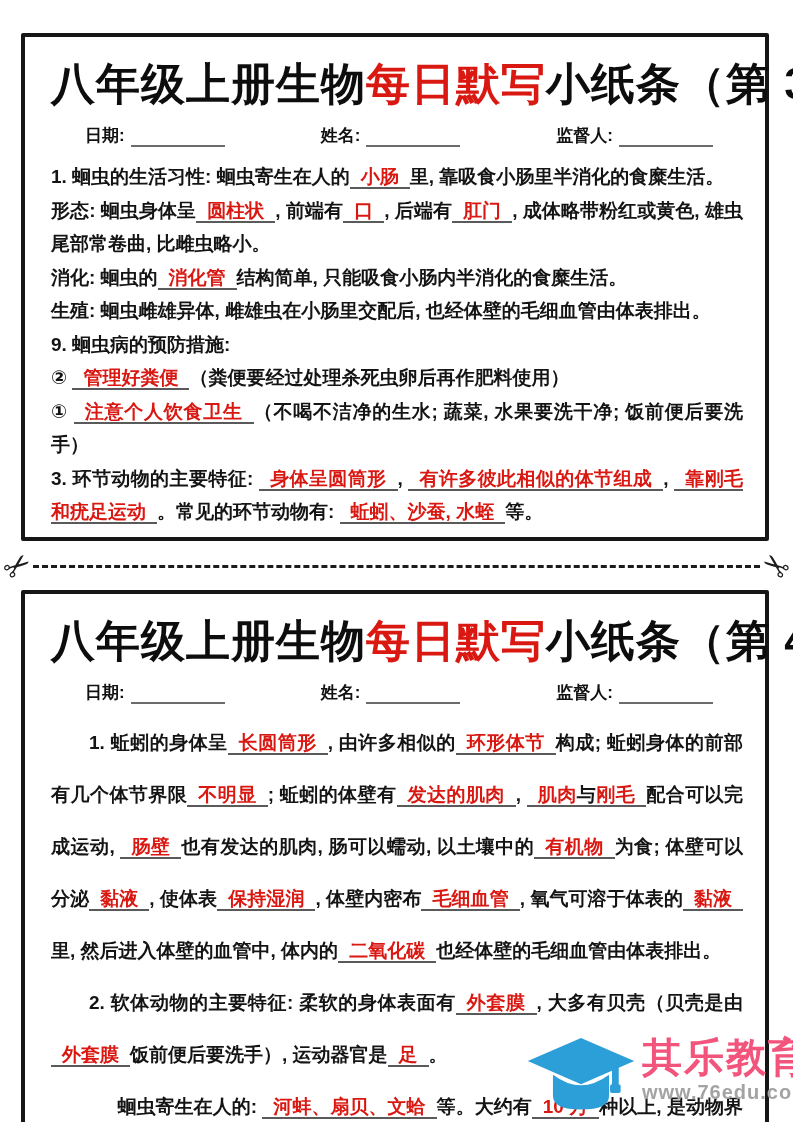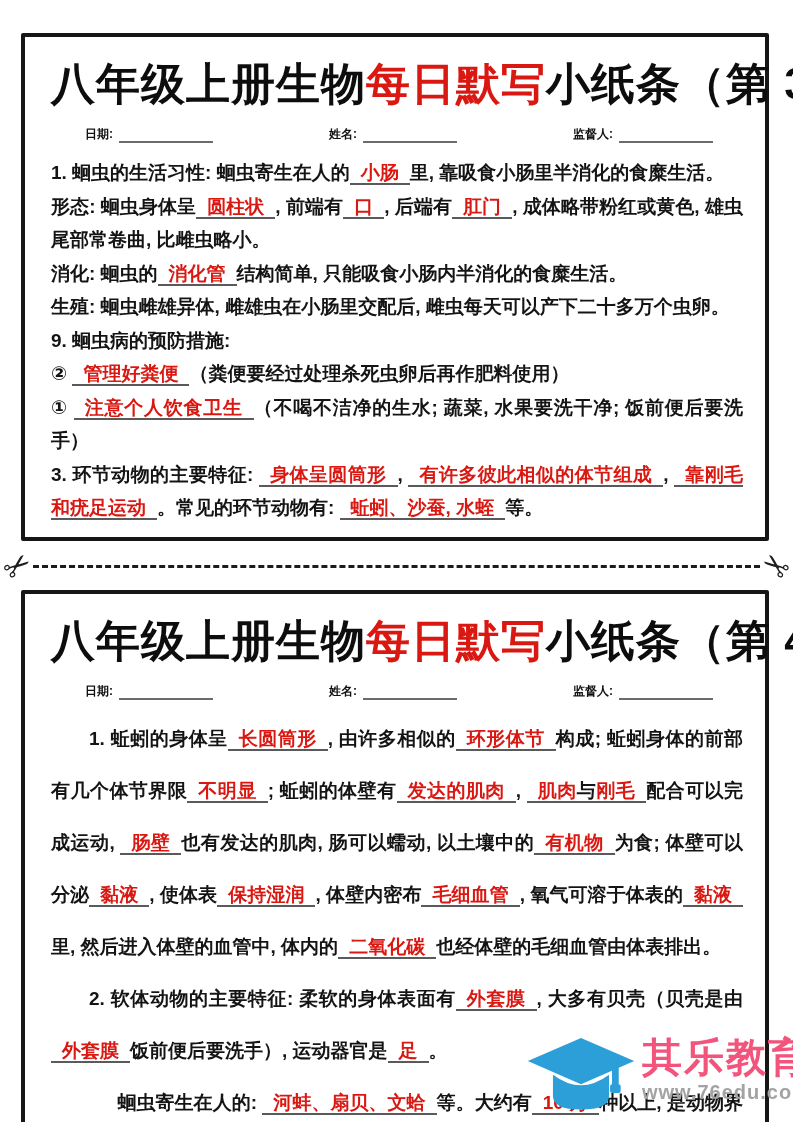--- a/index.html
+++ b/index.html
@@ -18,21 +18,21 @@
 
   .title {
     margin:8px 0 2px 0; text-align:center;
     font-size:44px; font-weight:900; letter-spacing:1px; color:#0d0d0d;
     white-space:nowrap;
   }
   .title .red { color:var(--red); }
 
   .meta {
     display:flex; justify-content:space-between; align-items:center;
-    padding:8px 30px 0 34px; font-size:12px; font-weight:bold;gap:48px;
+    padding:8px 30px 0 34px; font-size:17px; font-weight:bold;gap:48px;
   }
   .meta-item { display:flex; align-items:flex-end; }
   .meta-line {
     display:inline-block; width:94px; height:17px;
     border-bottom:2px solid #6b6b6b; margin-left:6px;
   }
 
   .body {
     margin-top:13px; font-size:19px; font-weight:bold;
     text-align:justify; color:#141414;
@@ -95,21 +95,21 @@
         </span>
       <span class="meta-item">
           <span>监督人:</span>
           <span class="meta-line"></span>
         </span>
     </div>
     <div class="body lh-tight">
         <p class=""><span>1. 蛔虫的生活习性: 蛔虫寄生在人的</span><span class="blank"><span class="ans">小肠</span></span><span>里, 靠吸食小肠里半消化的食糜生活。</span></p>
         <p class=""><span>形态: 蛔虫身体呈</span><span class="blank"><span class="ans">圆柱状</span></span><span>, 前端有</span><span class="blank"><span class="ans">口</span></span><span>, 后端有</span><span class="blank"><span class="ans">肛门</span></span><span>, 成体略带粉红或黄色, 雄虫尾部常卷曲, 比雌虫略小。</span></p>
         <p class=""><span>消化: 蛔虫的</span><span class="blank"><span class="ans">消化管</span></span><span>结构简单, 只能吸食小肠内半消化的食糜生活。</span></p>
-        <p class=""><span>生殖: 蛔虫雌雄异体, 雌雄虫在小肠里交配后, 雌虫每天可以产下二十多万个虫卵。</span></p>
+        <p class=""><span>生殖: 蛔虫雌雄异体, 雌雄虫在小肠里交配后, 也经体壁的毛细血管由体表排出。</span></p>
         <p class=""><span>9. 蛔虫病的预防措施:</span></p>
         <p class=""><span>② </span><span class="blank"><span class="ans">管理好粪便</span></span><span>（粪便要经过处理杀死虫卵后再作肥料使用）</span></p>
         <p class=""><span>① </span><span class="blank"><span class="ans">注意个人饮食卫生</span></span><span>（不喝不洁净的生水; 蔬菜, 水果要洗干净; 饭前便后要洗手）</span></p>
         <p class=""><span>3. 环节动物的主要特征: </span><span class="blank"><span class="ans">身体呈圆筒形</span></span><span>, </span><span class="blank"><span class="ans">有许多彼此相似的体节组成</span></span><span>, </span><span class="blank"><span class="ans">靠刚毛和疣足运动</span></span><span>。常见的环节动物有: </span><span class="blank"><span class="ans">蚯蚓、沙蚕, 水蛭</span></span><span>等。</span></p>
       </div>
   </section>
 
   <div class="divider">
     <span class="scissor left">✂</span>
     <span class="dash-line"></span>

